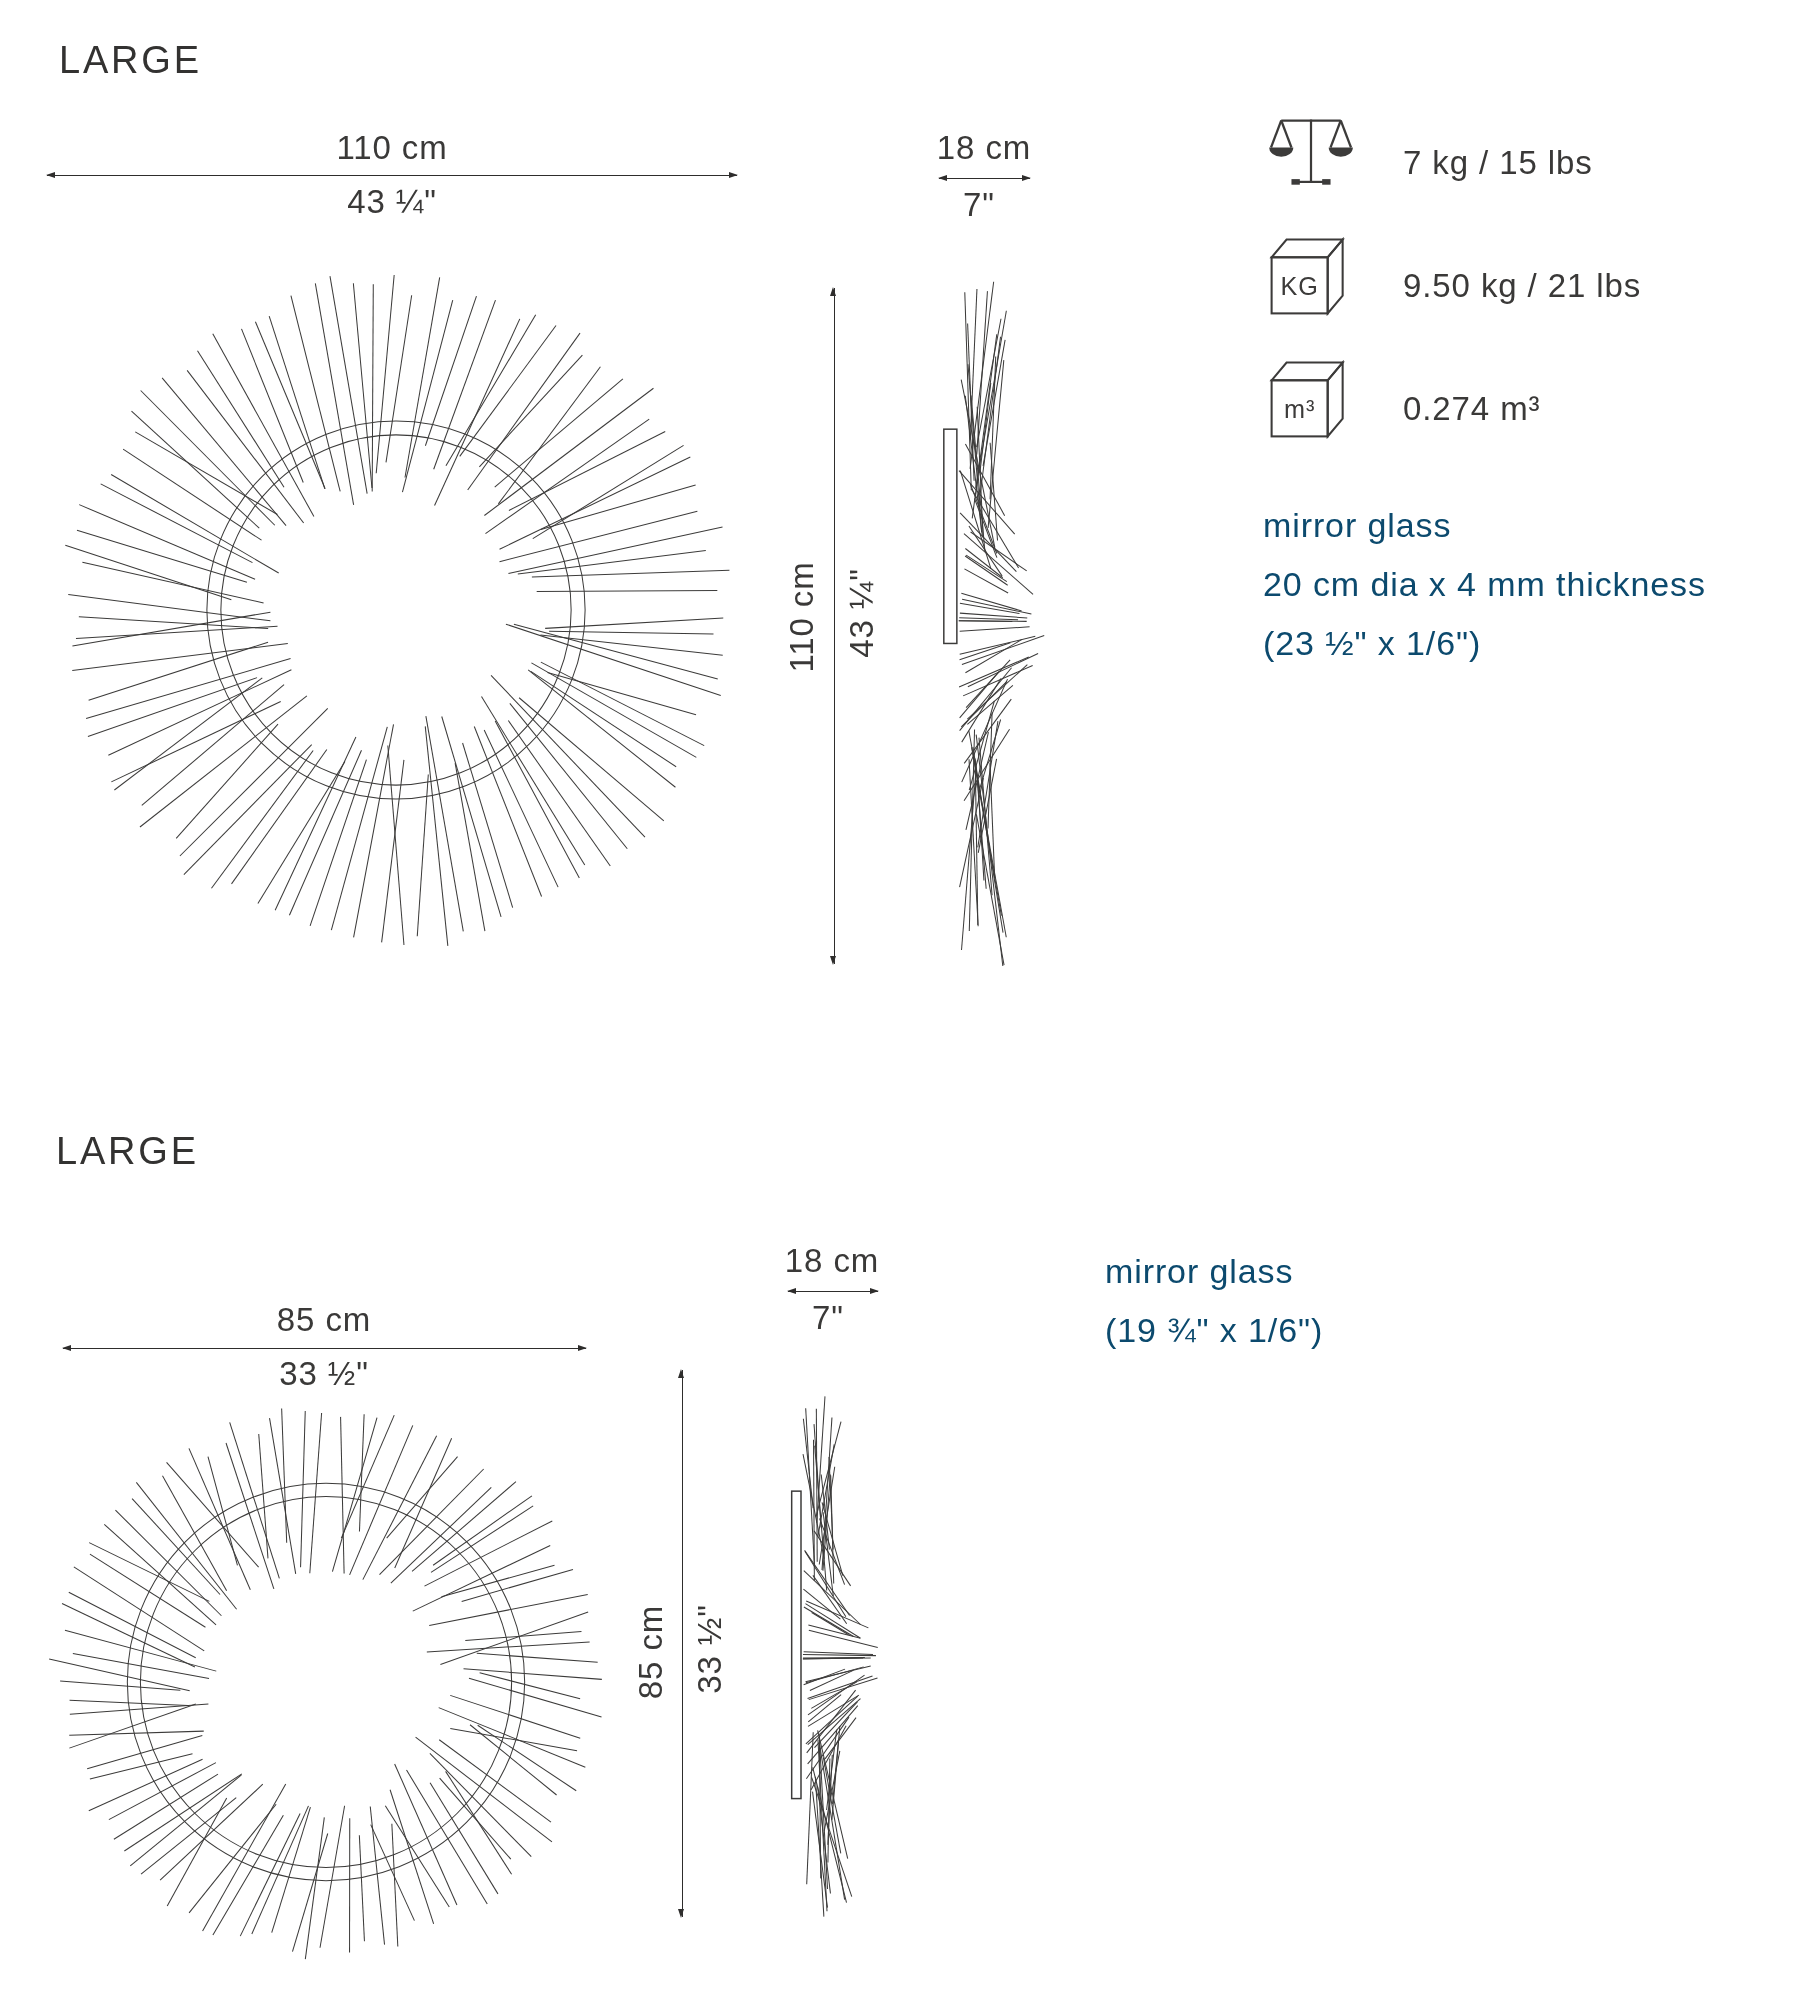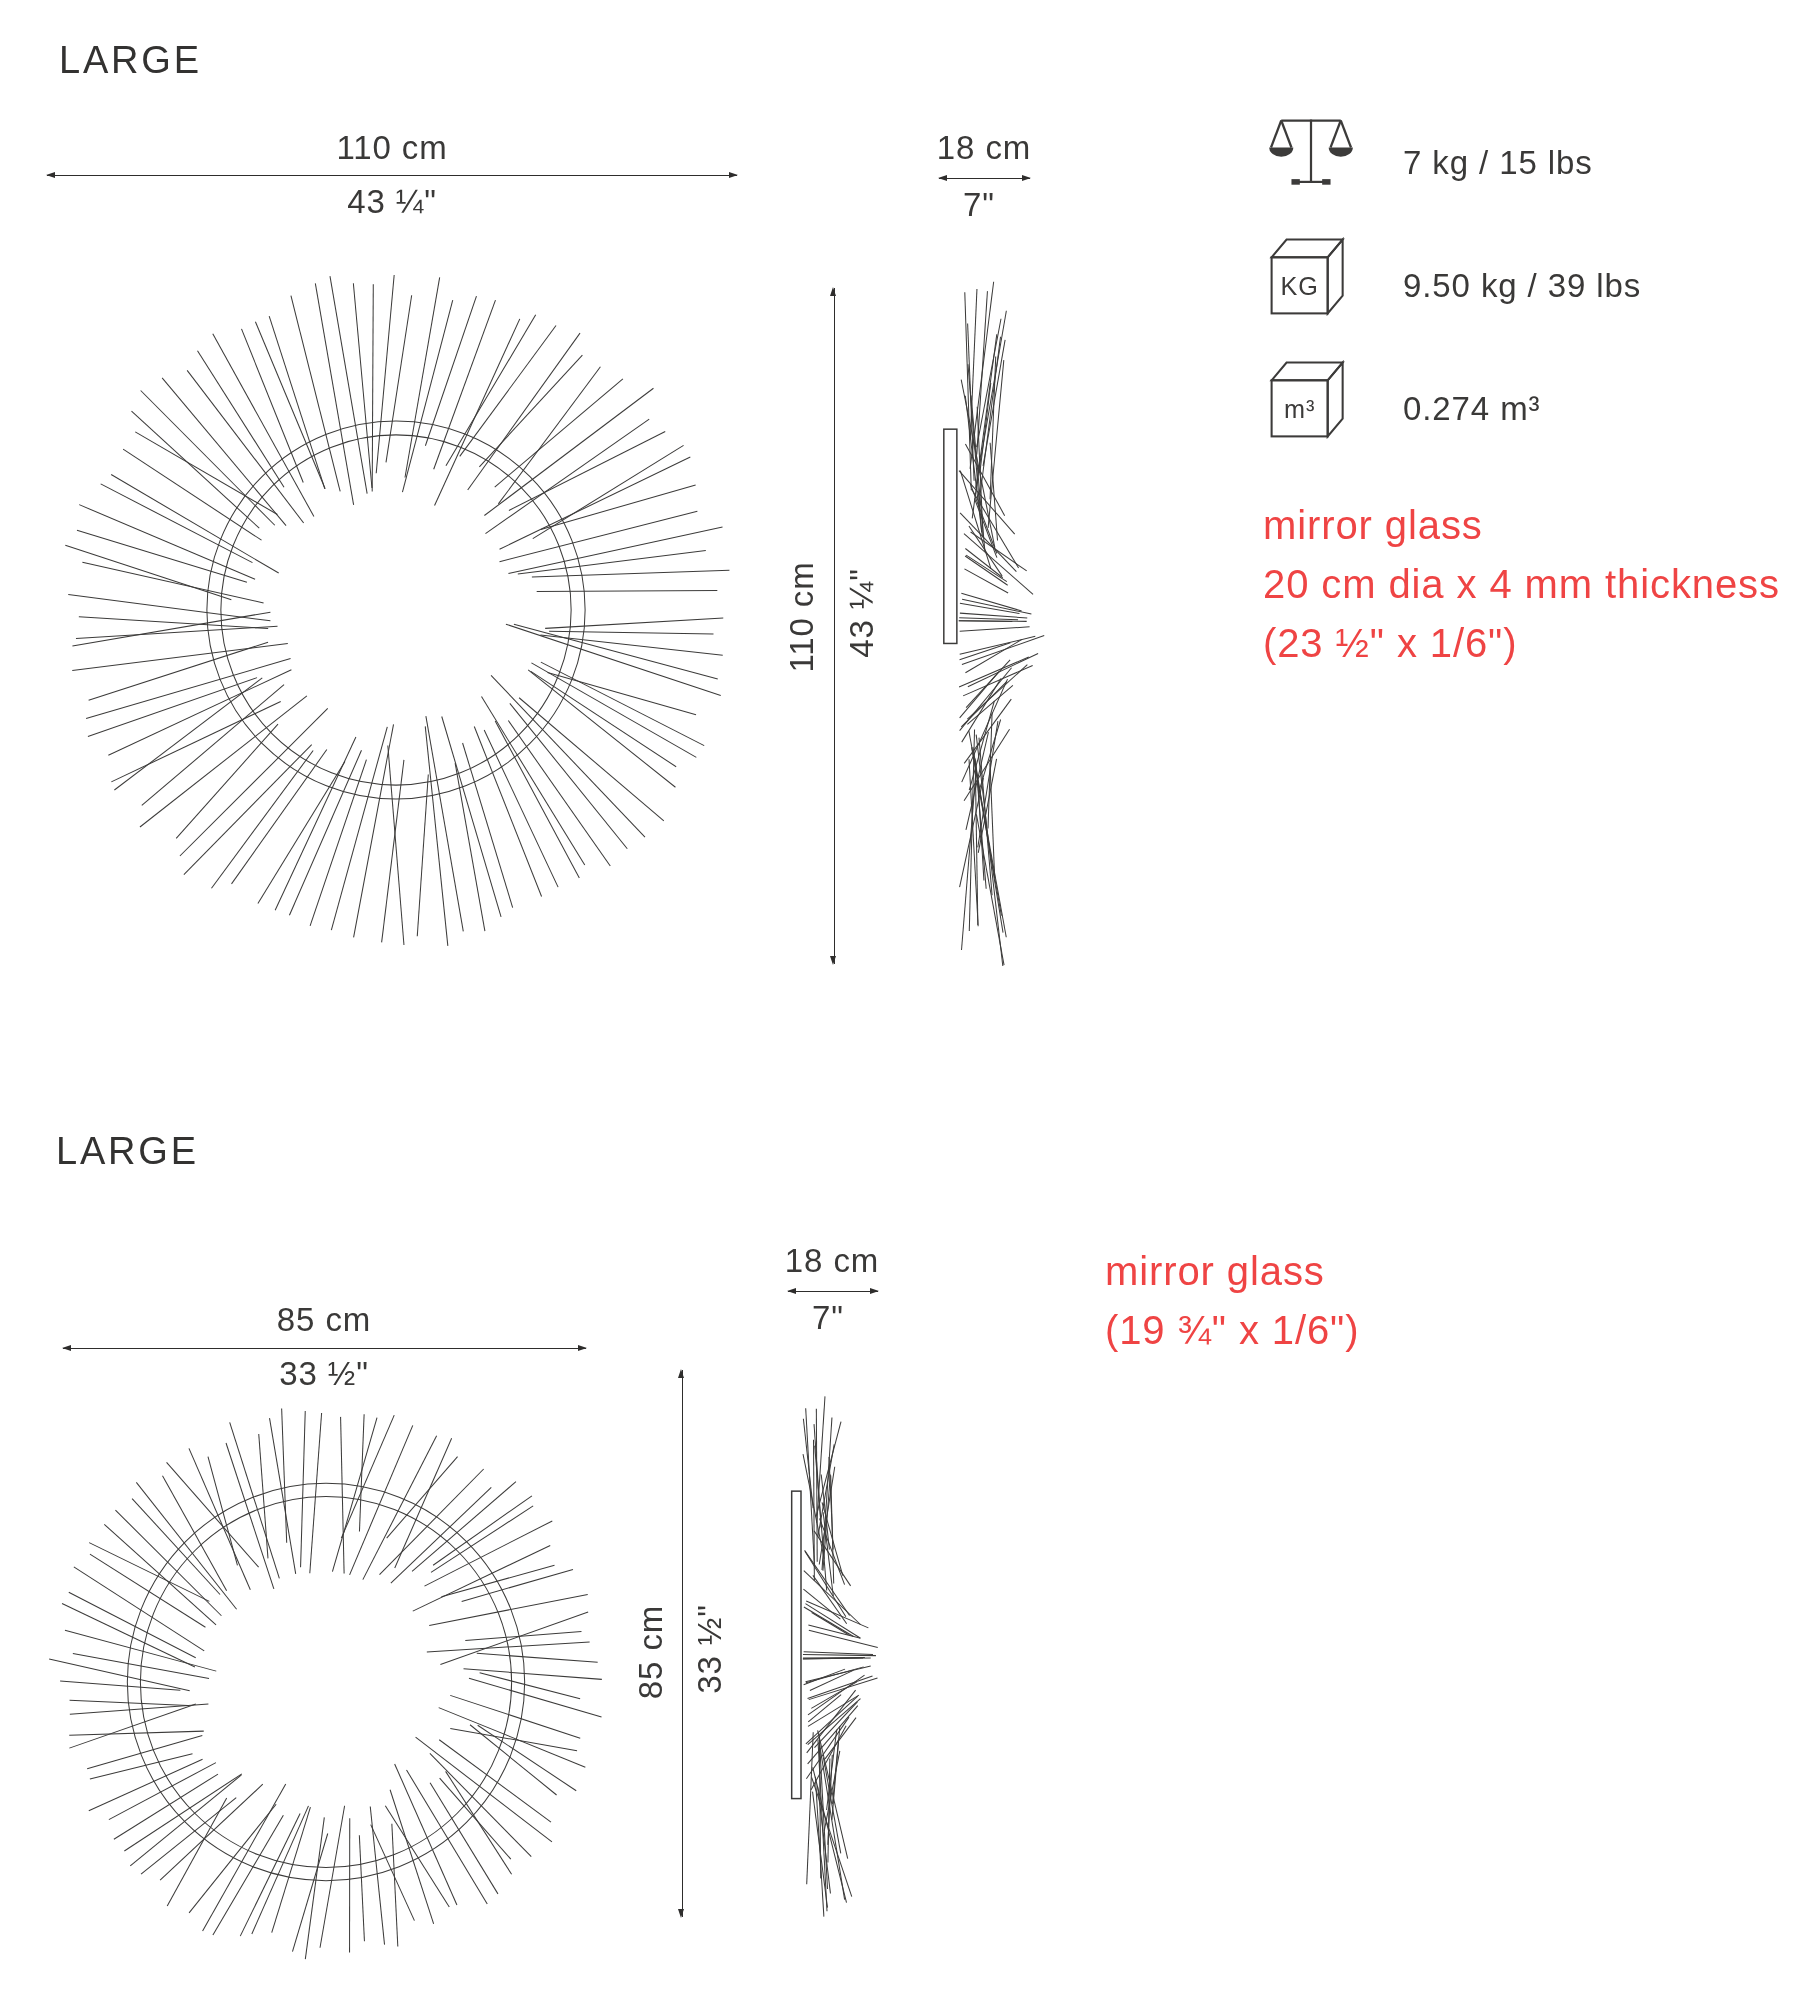--- a/index.html
+++ b/index.html
@@ -2,21 +2,21 @@
 <html style="font-size:15px"><head>
 <meta charset="utf-8">
 <style>
   html,body{margin:0;padding:0;background:#ffffff;}
   body{position:relative;width:1814px;height:2015px;overflow:hidden;
        font-family:"Liberation Sans", sans-serif;color:#3a3938;}
   .abs{position:absolute;}
   .section-label{font-size:38px;letter-spacing:2.8px;color:#333231;white-space:nowrap;}
   .dim-label{font-size:33px;letter-spacing:0.9px;color:#3a3938;white-space:nowrap;}
   .spec-text{font-size:33px;letter-spacing:0.9px;color:#3a3938;white-space:nowrap;line-height:37px;margin-top:8px;}
-  .glass p{font-size:40px;line-height:59px;margin:0;letter-spacing:0.9px;color:#ef4444;white-space:nowrap;}
+  .glass p{font-size:34px;line-height:59px;margin:0;letter-spacing:0.9px;color:#0c4a6e;white-space:nowrap;}
   .cx{transform:translateX(-50%);}
   .vlabel{transform:translate(-50%,-50%) rotate(-90deg);}
   
   .dim-h{height:0;border-top:1.4px solid #2e2d2c;}
   .dim-h:before,.dim-h:after{content:"";position:absolute;top:-4px;width:0;height:0;
       border-top:3.2px solid transparent;border-bottom:3.2px solid transparent;}
   .dim-h:before{left:-0.9px;border-right:9.3px solid #2e2d2c;}
   .dim-h:after{right:-0.9px;border-left:9.3px solid #2e2d2c;}
   .dim-v{width:0;border-left:1.4px solid #2e2d2c;}
   .dim-v:before,.dim-v:after{content:"";position:absolute;left:-4.6px;width:0;height:0;
@@ -246,21 +246,21 @@
 <div class="abs spec-text" style="left:1403px;top:136px">7 kg / 15 lbs</div>
 
 <svg class="abs icon" style="left:1266px;top:233px" width="86" height="86" viewBox="0 0 92 92">
   <g fill="none" stroke="#3c3b3a" stroke-width="2.2">
     <rect x="6" y="26" width="60" height="60" style="fill:none;stroke-width:2.2"></rect>
     <polygon points="6,26 22,7 82,7 66,26"></polygon>
     <polygon points="66,26 82,7 82,67 66,86"></polygon>
   </g>
   <text x="36" y="66" font-size="27" text-anchor="middle" fill="#3c3b3a">KG</text>
 </svg>
-<div class="abs spec-text" style="left:1403px;top:259px">9.50 kg / 39 lbs</div>
+<div class="abs spec-text" style="left:1403px;top:259px">9.50 kg / 21 lbs</div>
 
 <svg class="abs icon" style="left:1266px;top:356px" width="86" height="86" viewBox="0 0 92 92">
   <g fill="none" stroke="#3c3b3a" stroke-width="2.2">
     <rect x="6" y="26" width="60" height="60" style="fill:none;stroke-width:2.2"></rect>
     <polygon points="6,26 22,7 82,7 66,26"></polygon>
     <polygon points="66,26 82,7 82,67 66,86"></polygon>
   </g>
   <text x="36" y="66" font-size="27" text-anchor="middle" fill="#3c3b3a">m³</text>
 </svg>
 <div class="abs spec-text" style="left:1403px;top:382px">0.274 m³</div>

